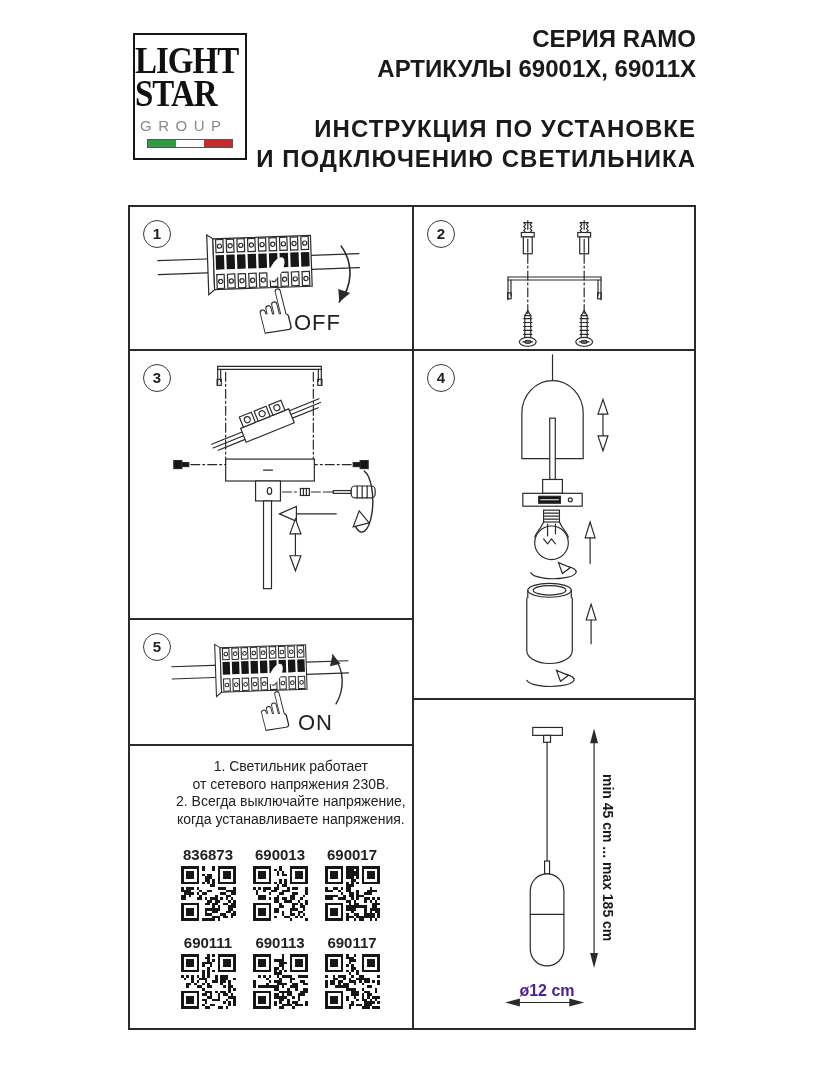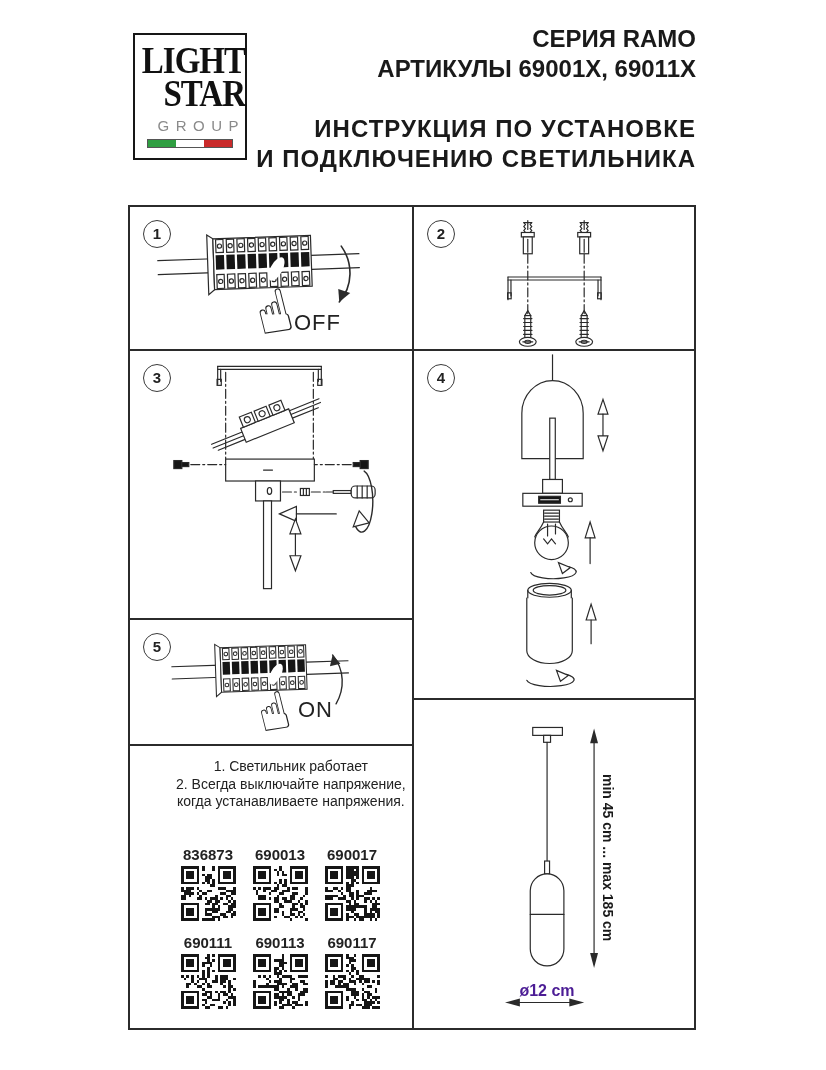--- a/index.html
+++ b/index.html
@@ -4,21 +4,21 @@
 <style>
   * { margin:0; padding:0; box-sizing:border-box; }
   html,body { background:#fff; }
   body { width:826px; height:1070px; position:relative; overflow:hidden;
          font-family:"Liberation Sans", sans-serif; color:#1a1a1a; }
 
   .page { position:absolute; inset:0; background:#ffffff; }
 
   
   .logo-box { position:absolute; left:133px; top:33px; width:114px; height:127px;
-              border:2px solid #161616; background:#fff; text-align:right; padding-top:10px; }
+              border:2px solid #161616; background:#fff; text-align:left; padding-top:10px; }
   .logo-word { font-family:"Liberation Serif", serif; font-weight:700; font-size:33px;
                line-height:33px; letter-spacing:-1px; transform:scaleY(1.12); color:#111; }
   .logo-group { font-size:15px; letter-spacing:6.5px; color:#8a8a8a; margin-top:6px; margin-left:5px; }
   .logo-flag { width:86px; height:9px; margin:5px auto 0 auto; border:1px solid #555; display:flex; }
   .logo-flag span { flex:1; height:100%; display:block; }
 
   .titles { position:absolute; top:24px; right:130px; text-align:right; }
   .titles .t { font-weight:700; font-size:24px; line-height:30px; letter-spacing:0px; white-space:nowrap; }
   .titles .t.spaced { letter-spacing:1px; }
   .titles .gap { height:30px; }
@@ -34,21 +34,21 @@
 
   .stepnum { position:absolute; left:13px; top:13px; width:28px; height:28px;
              border:1.6px solid #3a3a3a; border-radius:50%; text-align:center;
              line-height:25px; font-size:15px; font-weight:700; color:#222; background:#fff; z-index:2; }
 
   .illus { position:absolute; inset:0; }
   .illus svg { display:block; width:100%; height:100%; }
 
   .switch-label { position:absolute; font-size:22px; font-weight:500; color:#222; letter-spacing:1px; }
   #off-label { left:164px; top:103px; }
-  #on-label  { left:168px; top:77px;  }
+  #on-label  { left:168px; top:90px;  }
 
   
   .notes { position:absolute; left:46px; top:12px; font-size:14px; line-height:17.5px; color:#222;text-align:center; }
   .qr-grid { position:absolute; left:42px; top:100px; display:grid;
              grid-template-columns:repeat(3,72px); row-gap:13px; }
   .qr-item { width:72px; text-align:center; }
   .qr-label { font-size:15px; font-weight:700; color:#222; height:18px; line-height:18px; }
   .qr-code { width:55px; height:55px; margin:2px auto 0 auto; }
   .qr-code svg { display:block; width:55px; height:55px; }
 
@@ -269,20 +269,21 @@
                 <polygon points="212,40 209,53 221,50" fill="#2a2a2a" stroke="none"></polygon>
               </g>
             </svg>
           </div>
         <span class="switch-label" id="on-label">ON</span>
       </section>
 
       <section class="cell" style="flex:1">
         <div class="notes">
           <div>1. Светильник работает</div>
+          <div>от сетевого напряжения 230В.</div>
           <div>2. Всегда выключайте напряжение,</div>
           <div>когда устанавливаете напряжения.</div>
         </div>
         <div class="qr-grid">
           <div class="qr-item">
             <div class="qr-label">836873</div>
             <div class="qr-code">
                 <svg xmlns="http://www.w3.org/2000/svg" viewBox="0 0 55 55" shape-rendering="crispEdges">
                   <g fill="#161616">
                     <rect x="0.00" y="0.00" width="2.62" height="2.62"></rect>

